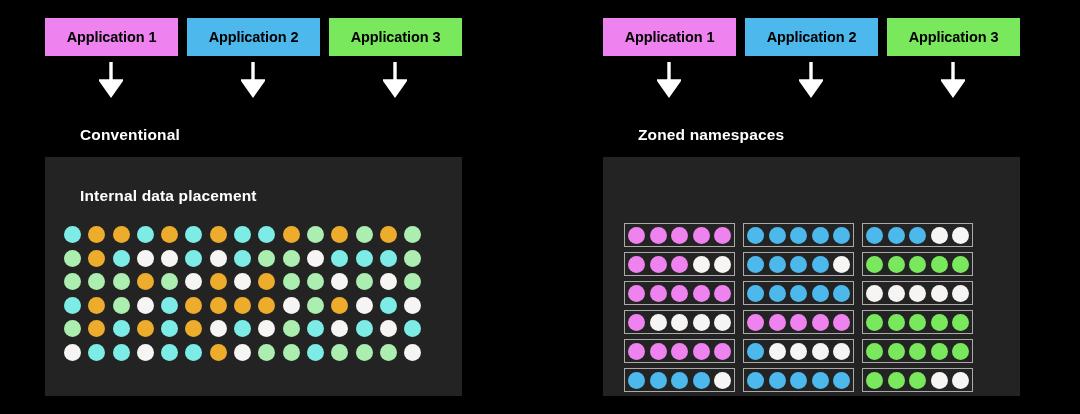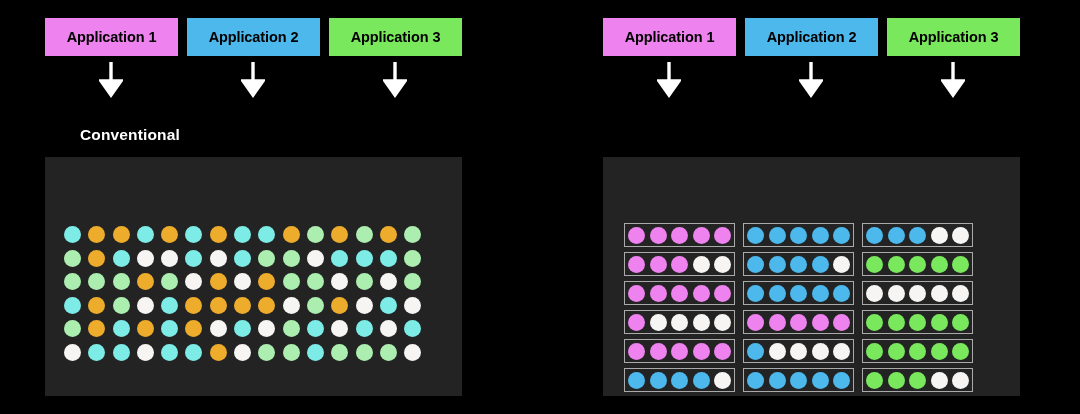--- a/index.html
+++ b/index.html
@@ -187,20 +187,21 @@
       <div class="arrow i2">
         <svg width="24" height="36" viewBox="0 0 24 36">
             <path d="M12 0 L12 24 M12 33 L2 19 L22 19 Z" stroke="#ffffff" stroke-width="3.4" fill="#ffffff"></path>
           </svg>
       </div>
     </div>
 
     <div class="section-title">Conventional</div>
 
     <div class="card">
+      <div class="card-title">Internal data placement</div>
       <div class="dot-grid" id="conventional-grid">
           <div class="dot-row">
             <div class="dot" style="background: rgb(125, 236, 230);"></div>
             <div class="dot" style="background: rgb(238, 172, 44);"></div>
             <div class="dot" style="background: rgb(238, 172, 44);"></div>
             <div class="dot" style="background: rgb(125, 236, 230);"></div>
             <div class="dot" style="background: rgb(238, 172, 44);"></div>
             <div class="dot" style="background: rgb(125, 236, 230);"></div>
             <div class="dot" style="background: rgb(238, 172, 44);"></div>
             <div class="dot" style="background: rgb(125, 236, 230);"></div>
@@ -326,20 +327,21 @@
             <path d="M12 0 L12 24 M12 33 L2 19 L22 19 Z" stroke="#ffffff" stroke-width="3.4" fill="#ffffff"></path>
           </svg>
       </div>
       <div class="arrow i2">
         <svg width="24" height="36" viewBox="0 0 24 36">
             <path d="M12 0 L12 24 M12 33 L2 19 L22 19 Z" stroke="#ffffff" stroke-width="3.4" fill="#ffffff"></path>
           </svg>
       </div>
     </div>
 
+    <div class="section-title">Zoned namespaces</div>
 
     <div class="card">
       <div class="zone-grid" id="zoned-grid">
           <div class="zone-row">
             <div class="zone-box">
               <div class="zdot" style="background: rgb(238, 130, 238);"></div>
               <div class="zdot" style="background: rgb(238, 130, 238);"></div>
               <div class="zdot" style="background: rgb(238, 130, 238);"></div>
               <div class="zdot" style="background: rgb(238, 130, 238);"></div>
               <div class="zdot" style="background: rgb(238, 130, 238);"></div>

